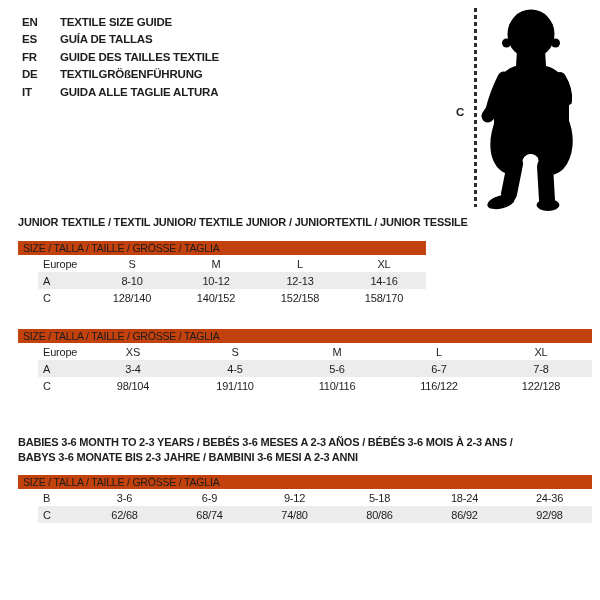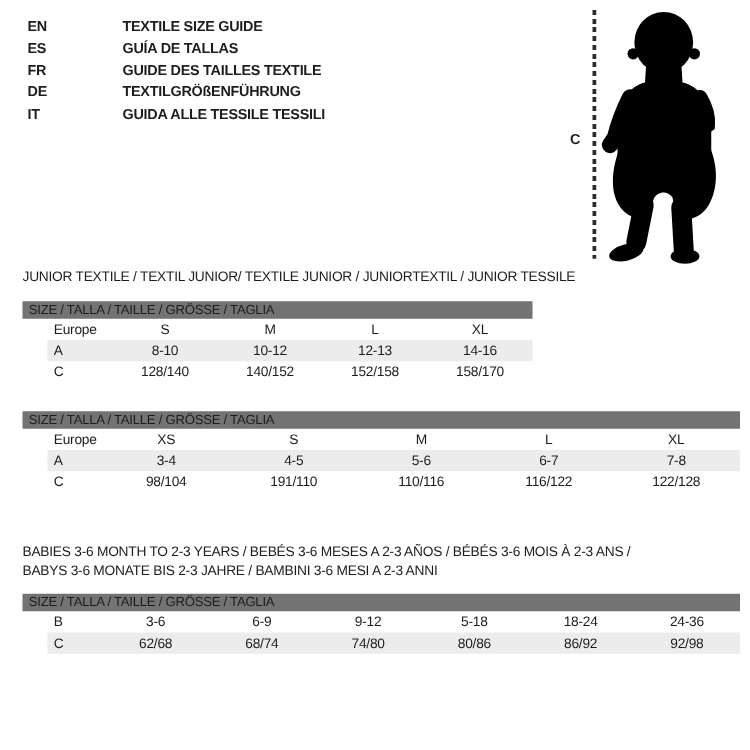--- a/index.html
+++ b/index.html
@@ -2,36 +2,36 @@
 <html><head>
 <meta charset="utf-8">
 <style>
   html,body{margin:0;padding:0;background:#fff;}
   .page{position:relative;width:600px;height:600px;background:#ffffff;overflow:hidden;
         font-family:"Liberation Sans",sans-serif;color:#1d1d1d;}
 
   
   .langs{position:absolute;left:22px;top:13px;}
   .lang-row{display:flex;height:17.5px;align-items:center;
-            font-size:11.5px;font-weight:bold;letter-spacing:-0.2px;white-space:nowrap;gap:38px;}
+            font-size:11.5px;font-weight:bold;letter-spacing:-0.2px;white-space:nowrap;}
   .lang-code{width:38px;}
 
   
   .figure{position:absolute;left:0;top:0;width:600px;height:218px;}
   .dash-line{position:absolute;left:474px;top:8px;width:2.5px;height:199px;
              background:repeating-linear-gradient(to bottom,#2c2c2c 0 4px,transparent 4px 7px);}
   .c-label{position:absolute;left:456px;top:106px;font-size:11.5px;font-weight:bold;}
   .baby-svg{position:absolute;left:481px;top:6px;}
 
   
   .section{position:absolute;left:18px;}
-  .sec-title{font-size:11px;font-weight:normal;letter-spacing:-0.2px;line-height:14px;white-space:nowrap;}
+  .sec-title{font-size:11px;font-weight:bold;letter-spacing:-0.2px;line-height:14px;white-space:nowrap;}
   .sec-title.two-line{line-height:15px;margin-top:12px;}
   .sub{font-size:7.5px;vertical-align:-2px;}
-  .band{background:#737373;height:14px;display:flex;align-items:center;
+  .band{background:#c2410c;height:14px;display:flex;align-items:center;
         padding-left:5px;font-size:10.5px;letter-spacing:-0.2px;color:#1c1c1c;}
   .m1{margin-top:12px;} .m2{margin-top:7px;} .m3{margin-top:10px;}
   .trow{display:flex;height:17px;align-items:center;font-size:11px;letter-spacing:-0.2px;margin-left:20px;}
   .trow.alt{background:#ececec;}
   .c0{text-align:left;padding-left:5px;box-sizing:border-box;}
   .w1 .c0{width:52px;} .w2 .c0{width:44px;}
   .cell{flex:1;text-align:center;}
 
   
   .notes{position:absolute;left:18px;top:534px;}
@@ -54,21 +54,21 @@
     <div class="lang-row">
       <span class="lang-code">FR</span>
       <span class="lang-label">GUIDE DES TAILLES TEXTILE</span>
     </div>
     <div class="lang-row">
       <span class="lang-code">DE</span>
       <span class="lang-label">TEXTILGRÖßENFÜHRUNG</span>
     </div>
     <div class="lang-row">
       <span class="lang-code">IT</span>
-      <span class="lang-label">GUIDA ALLE TESSILE TESSILI</span>
+      <span class="lang-label">GUIDA ALLE TAGLIE ALTURA</span>
     </div>
   </div>
 
   <div class="figure">
     <div class="dash-line"></div>
     <span class="c-label">C</span>
     <svg class="baby-svg" width="102" height="206" viewBox="0 0 100 206" xmlns="http://www.w3.org/2000/svg">
       <g fill="#000">
 
         <ellipse cx="49" cy="28" rx="23.5" ry="24.5"></ellipse>

